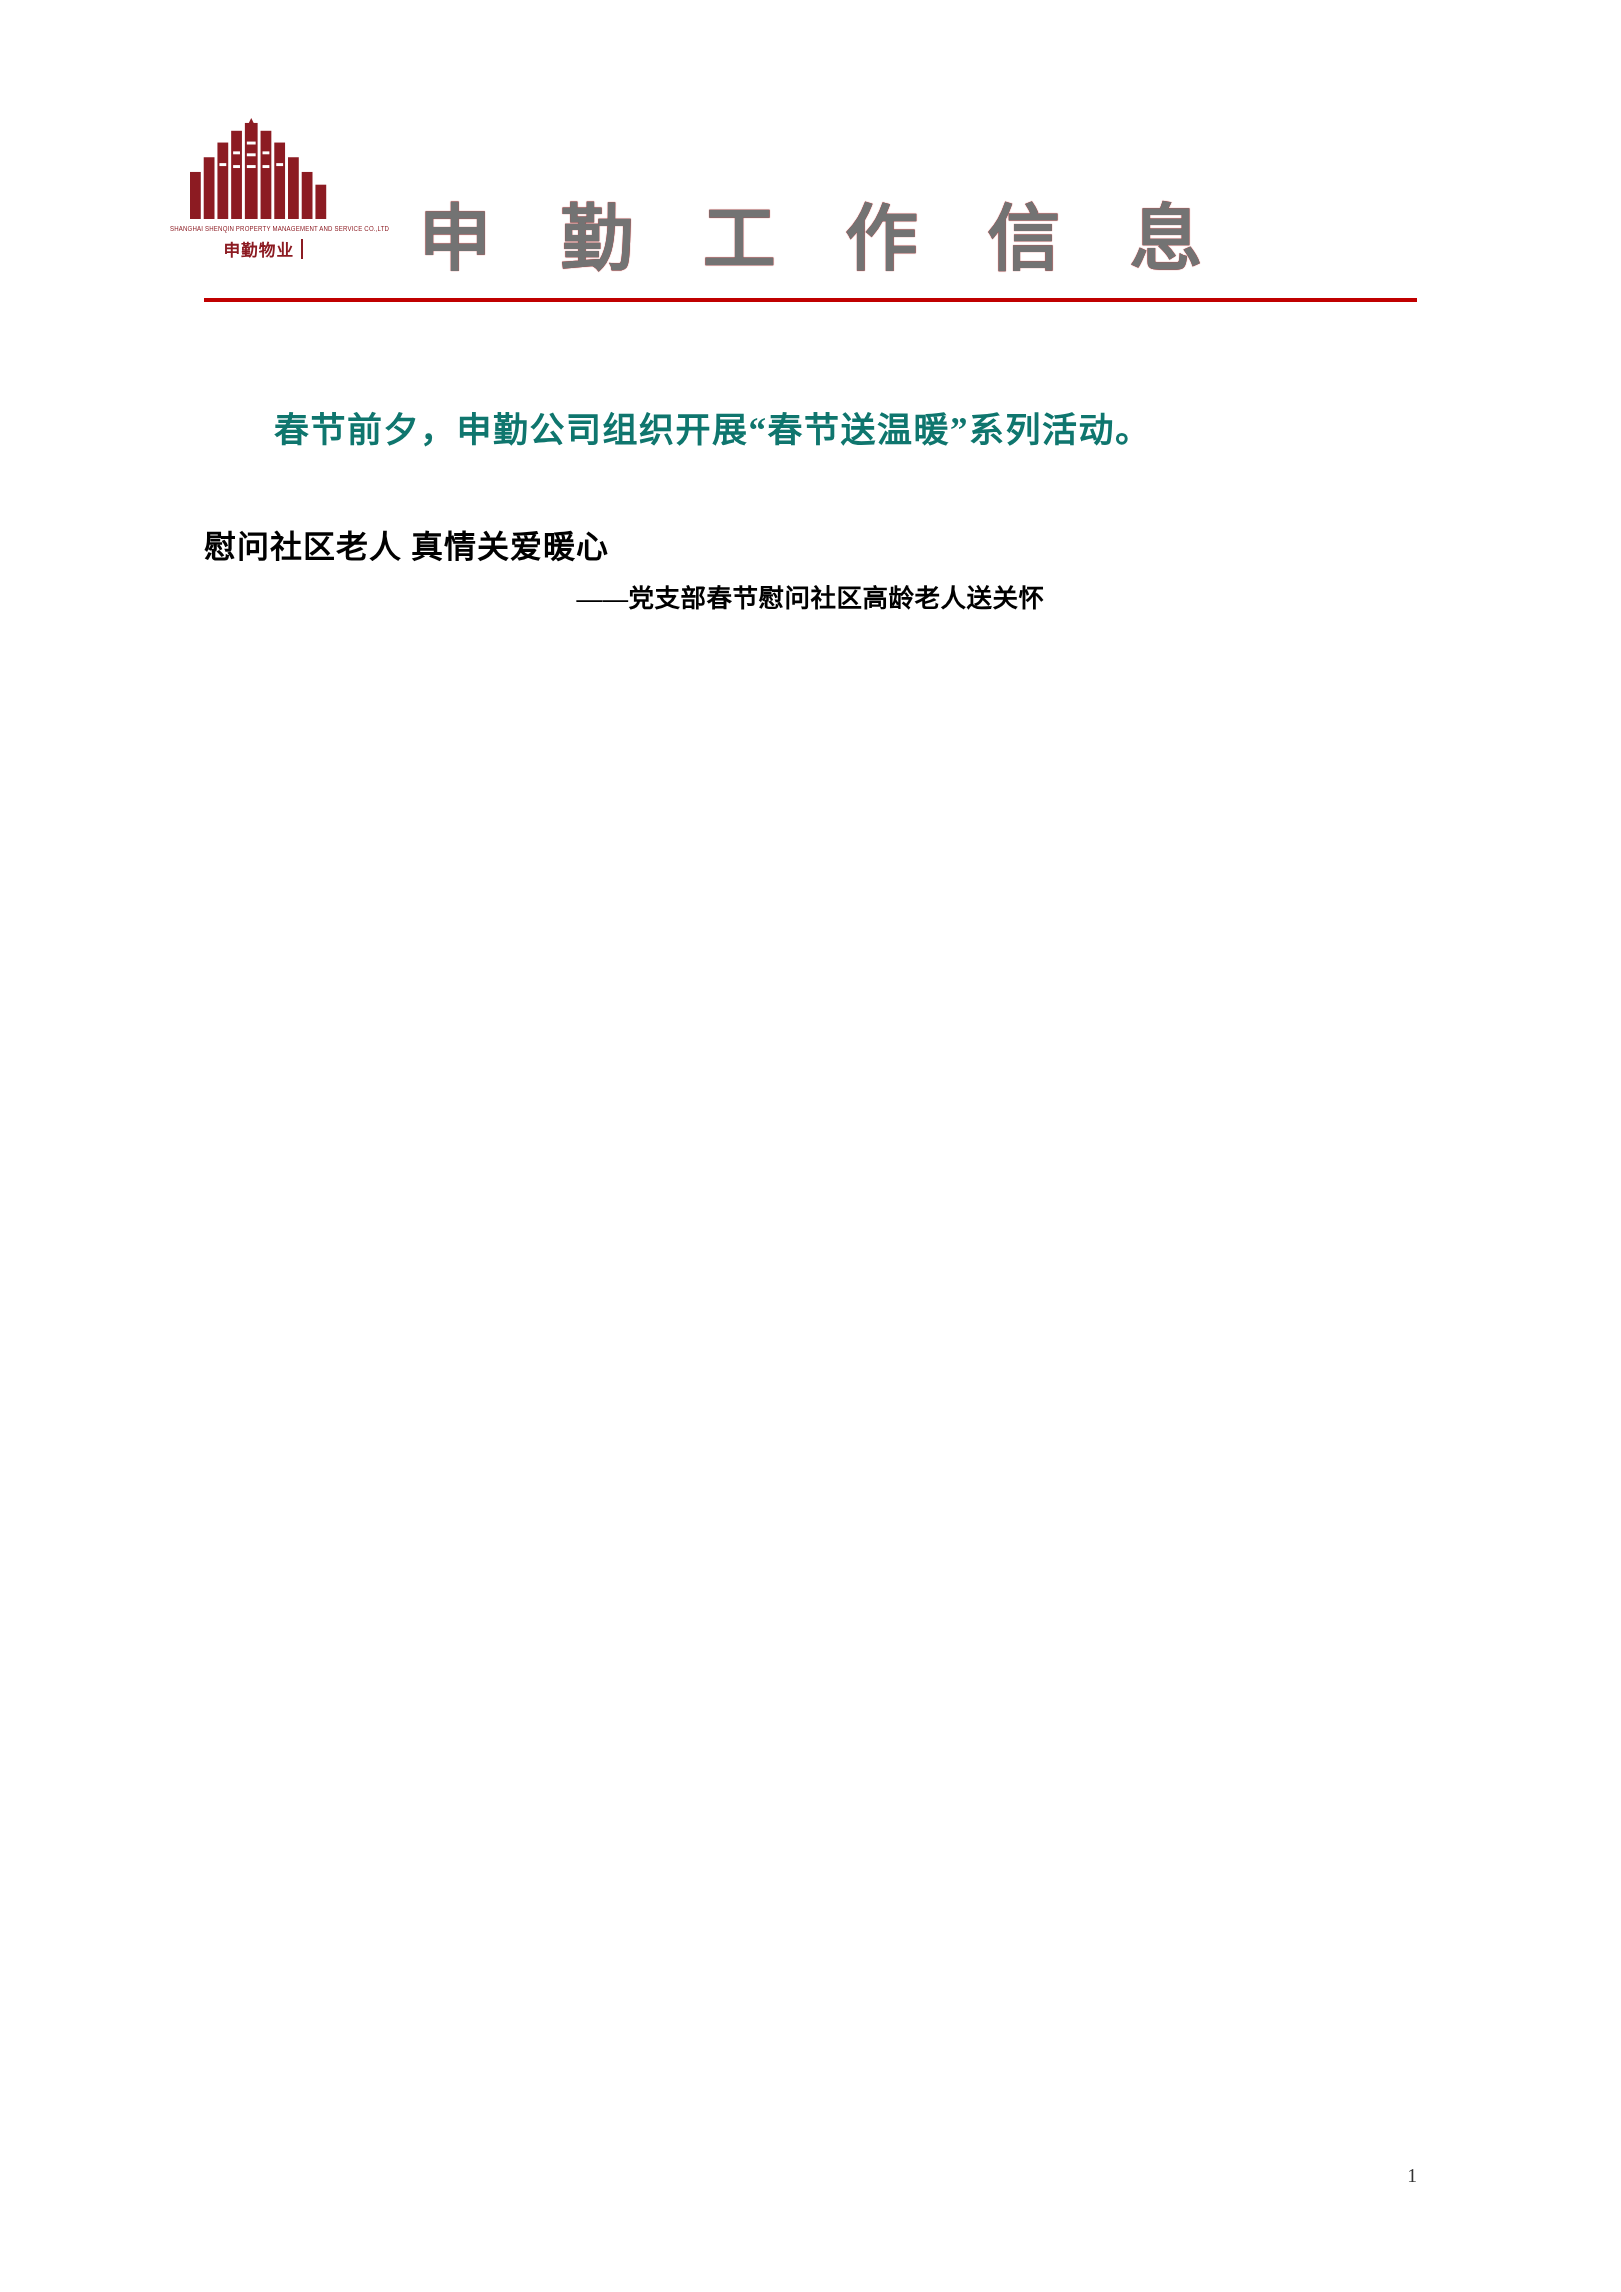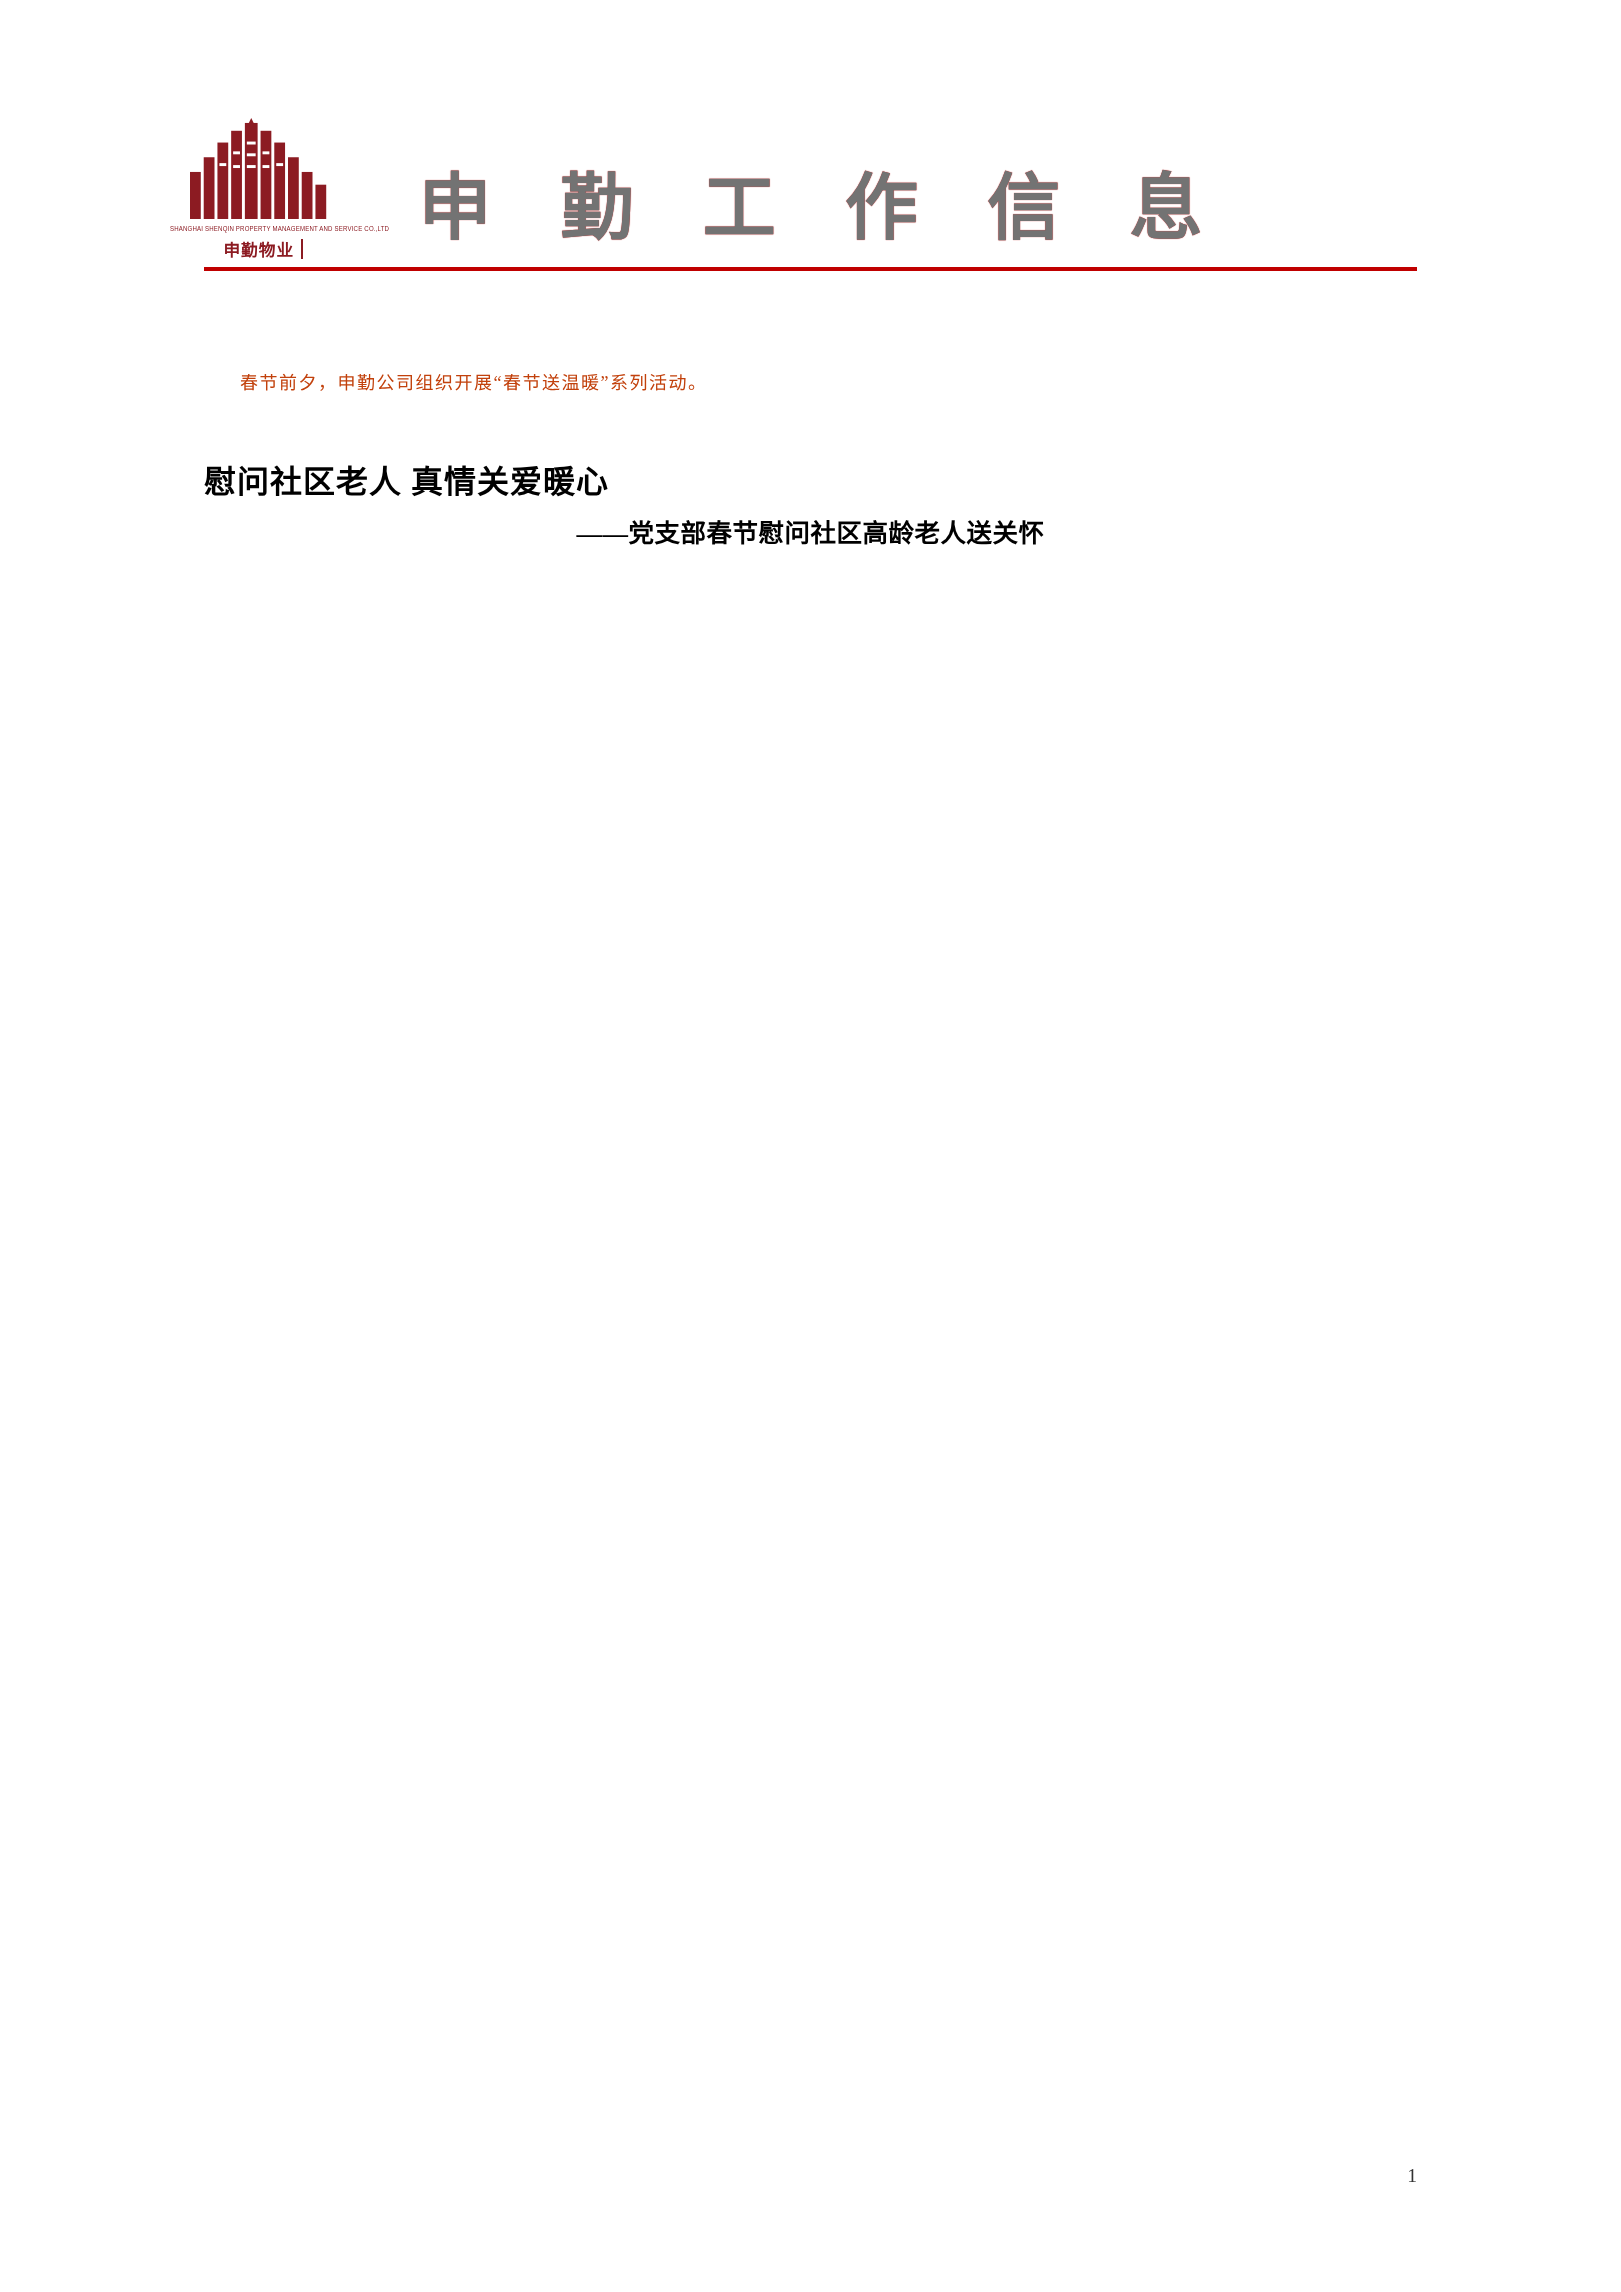--- a/index.html
+++ b/index.html
@@ -21,21 +21,21 @@
     position: relative;
     width: 1621px;
     height: 2293px;
     box-sizing: border-box;
     padding: 0;
   }
 
   
   .masthead {
     position: relative;
-    padding-top: 81px;
+    padding-top: 112px;
   }
 
   .logo-block {
     position: absolute;
     left: 165px;
     top: 118px;
     width: 196px;
     text-align: center;
   }
 
@@ -122,27 +122,28 @@
     margin: 0 0 61px 0;
     font-family: "Liberation Serif", "DejaVu Serif", serif;
   }
 
   .headline .gap {
     display: inline-block;
     width: 41px;
   }
 
   .lead {
-    font-size: 18px;
+    font-size: 35px;
     line-height: 2.0;
     letter-spacing: 1.5px;
     text-align: justify;
     text-indent: 2em;
     margin: 0 0 55px 0;
-    color: #c2410c;
+    color: #0f766e;
+    font-weight: bold;
   }
 
   .sub-headline {
     font-size: 32px;
     font-weight: 700;
     letter-spacing: 1px;
     margin: 0 0 9.8px 0;
     color: #000;
   }
 

